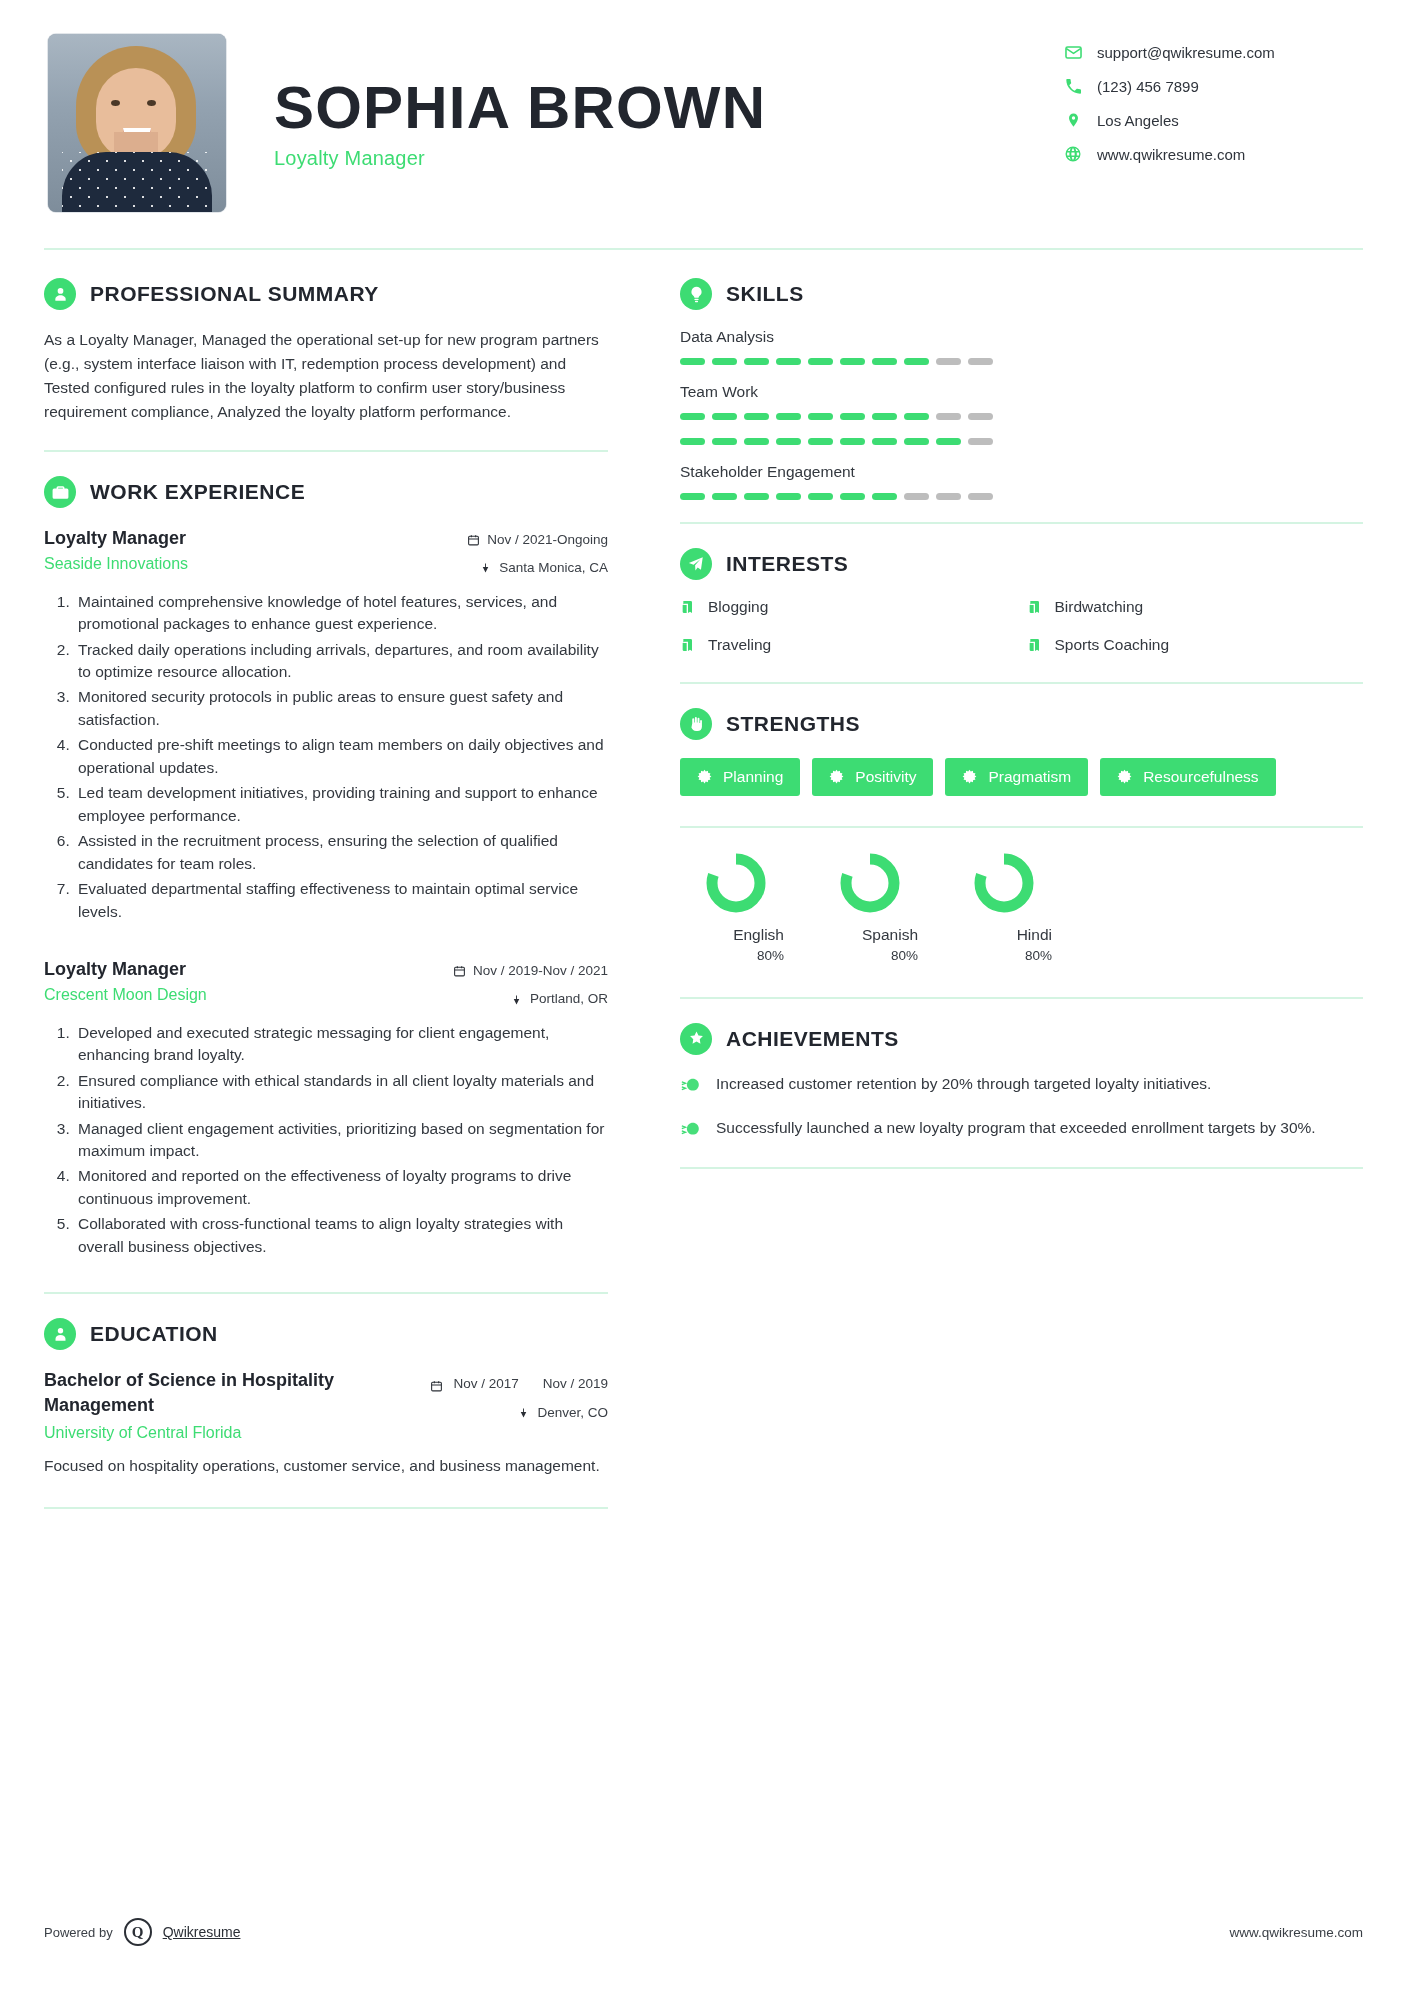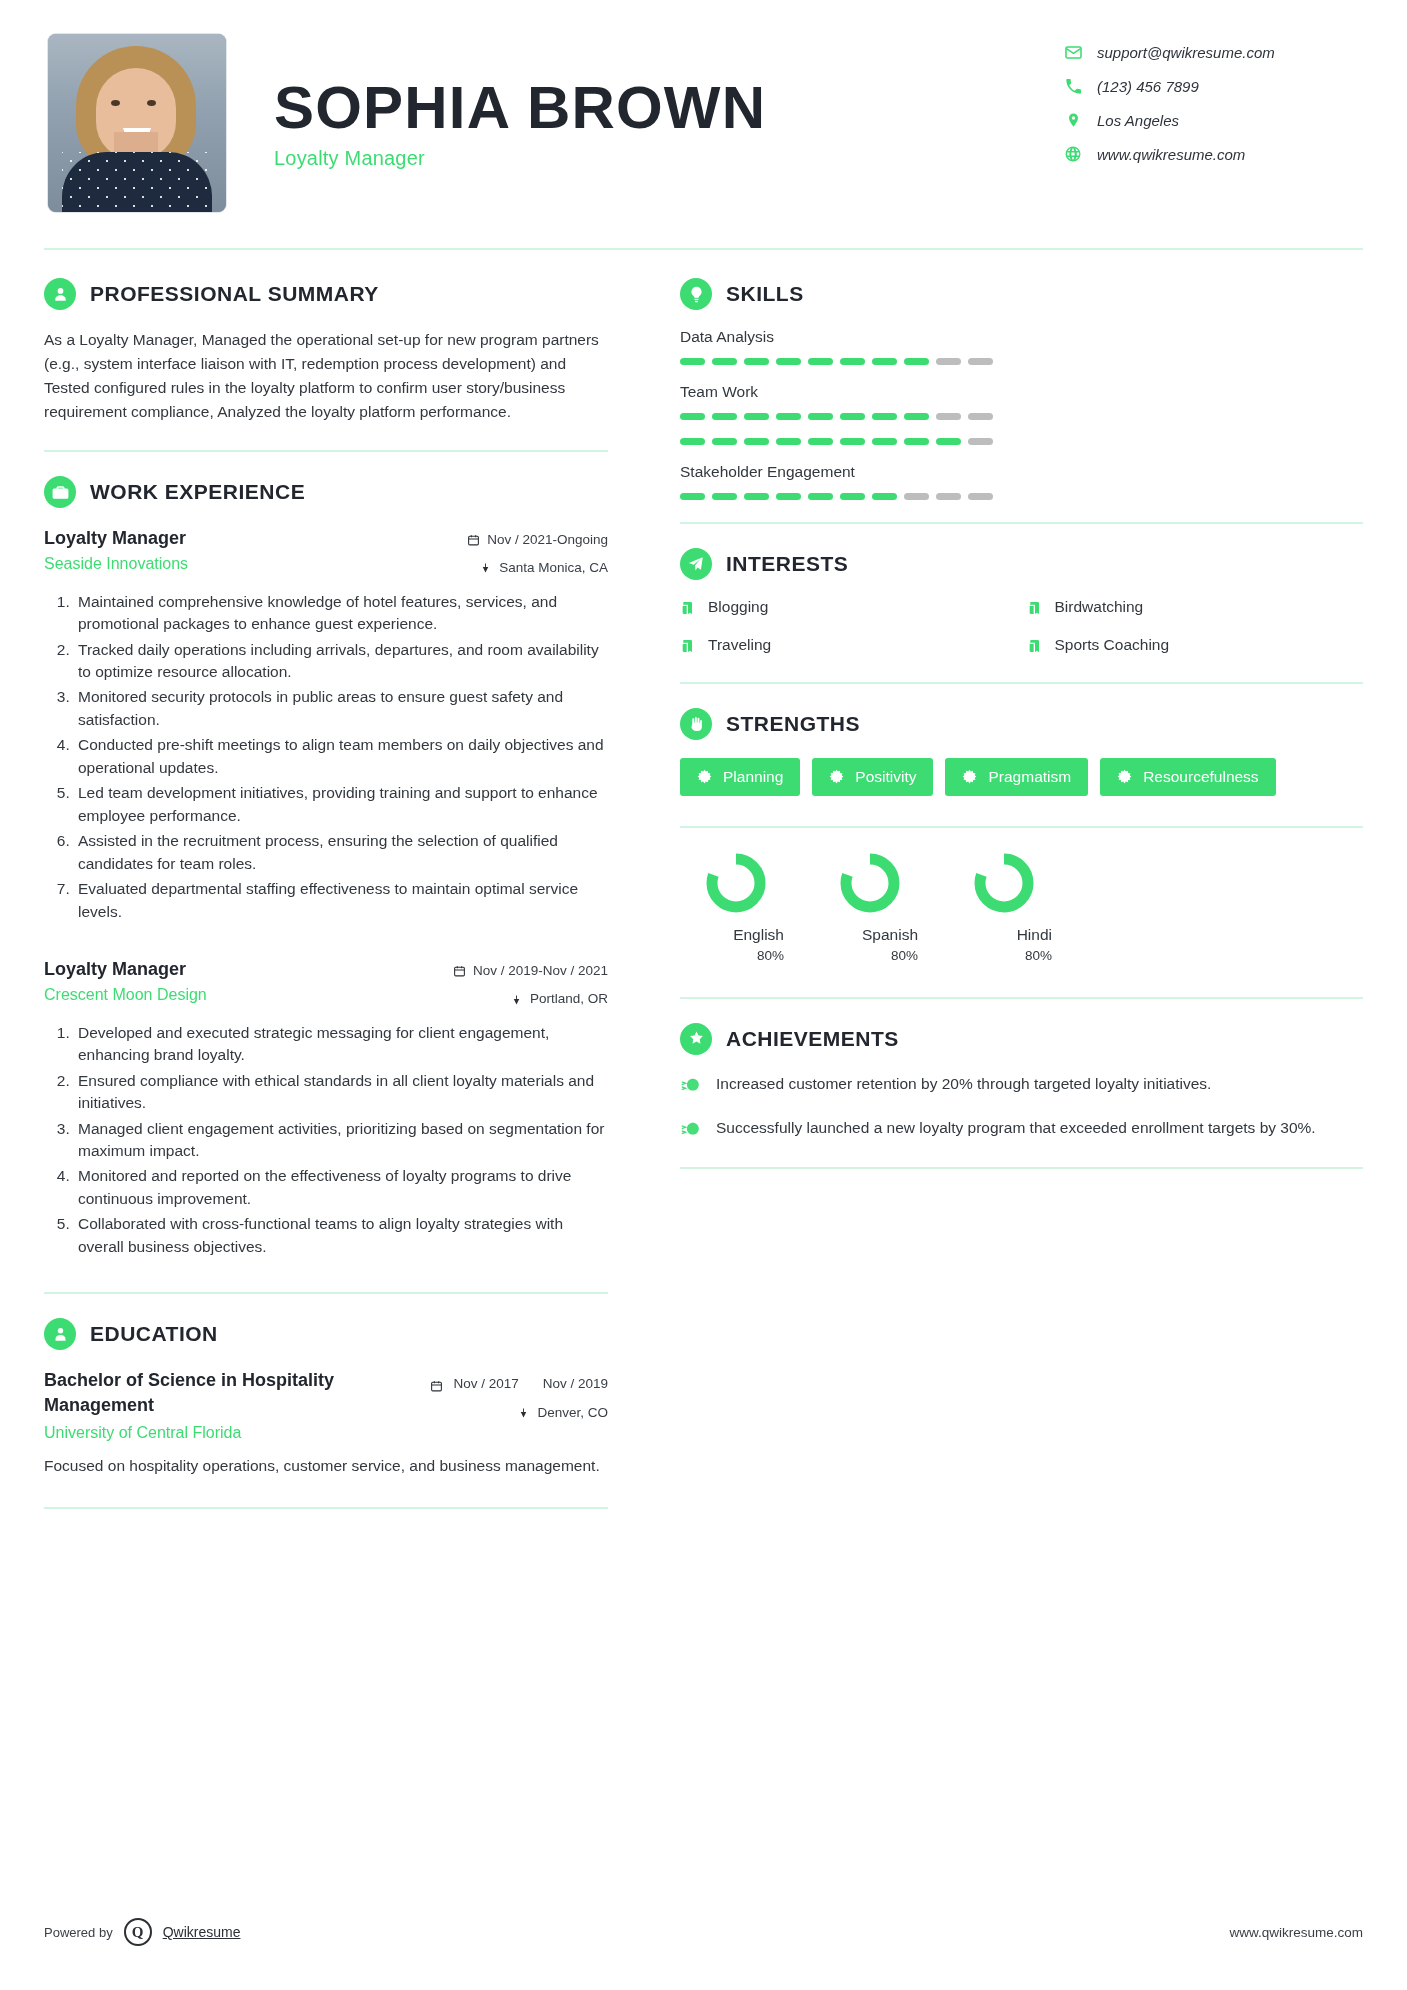--- a/index.html
+++ b/index.html
@@ -101,21 +101,20 @@
     letter-spacing: .2px;
   }
 
   .contacts {
     flex: 0 0 auto;
     padding-top: 8px;
     display: flex;
     flex-direction: column;
     gap: 14px;
     min-width: 300px;
-    font-style: italic;
   }
   .contact-row {
     display: flex;
     align-items: center;
     gap: 14px;
     font-size: 15px;
     color: #2f343c;
   }
   .contact-row .ic {
     width: 20px; height: 20px;
@@ -284,21 +283,21 @@
 
   
   .interests-grid {
     display: grid;
     grid-template-columns: 1fr 1fr;
     row-gap: 20px;
     column-gap: 10px;
   }
   .interest {
     display: flex;
-    align-items: flex-end;
+    align-items: center;
     gap: 12px;
     font-size: 15.5px;
     color: #33383f;
   }
   .interest .ic { width: 16px; height: 16px; color: #3ddc73; flex:0 0 16px; display:inline-flex;}
   .interest .ic svg{display:block;}
 
   
   .strengths {
     display: flex;

